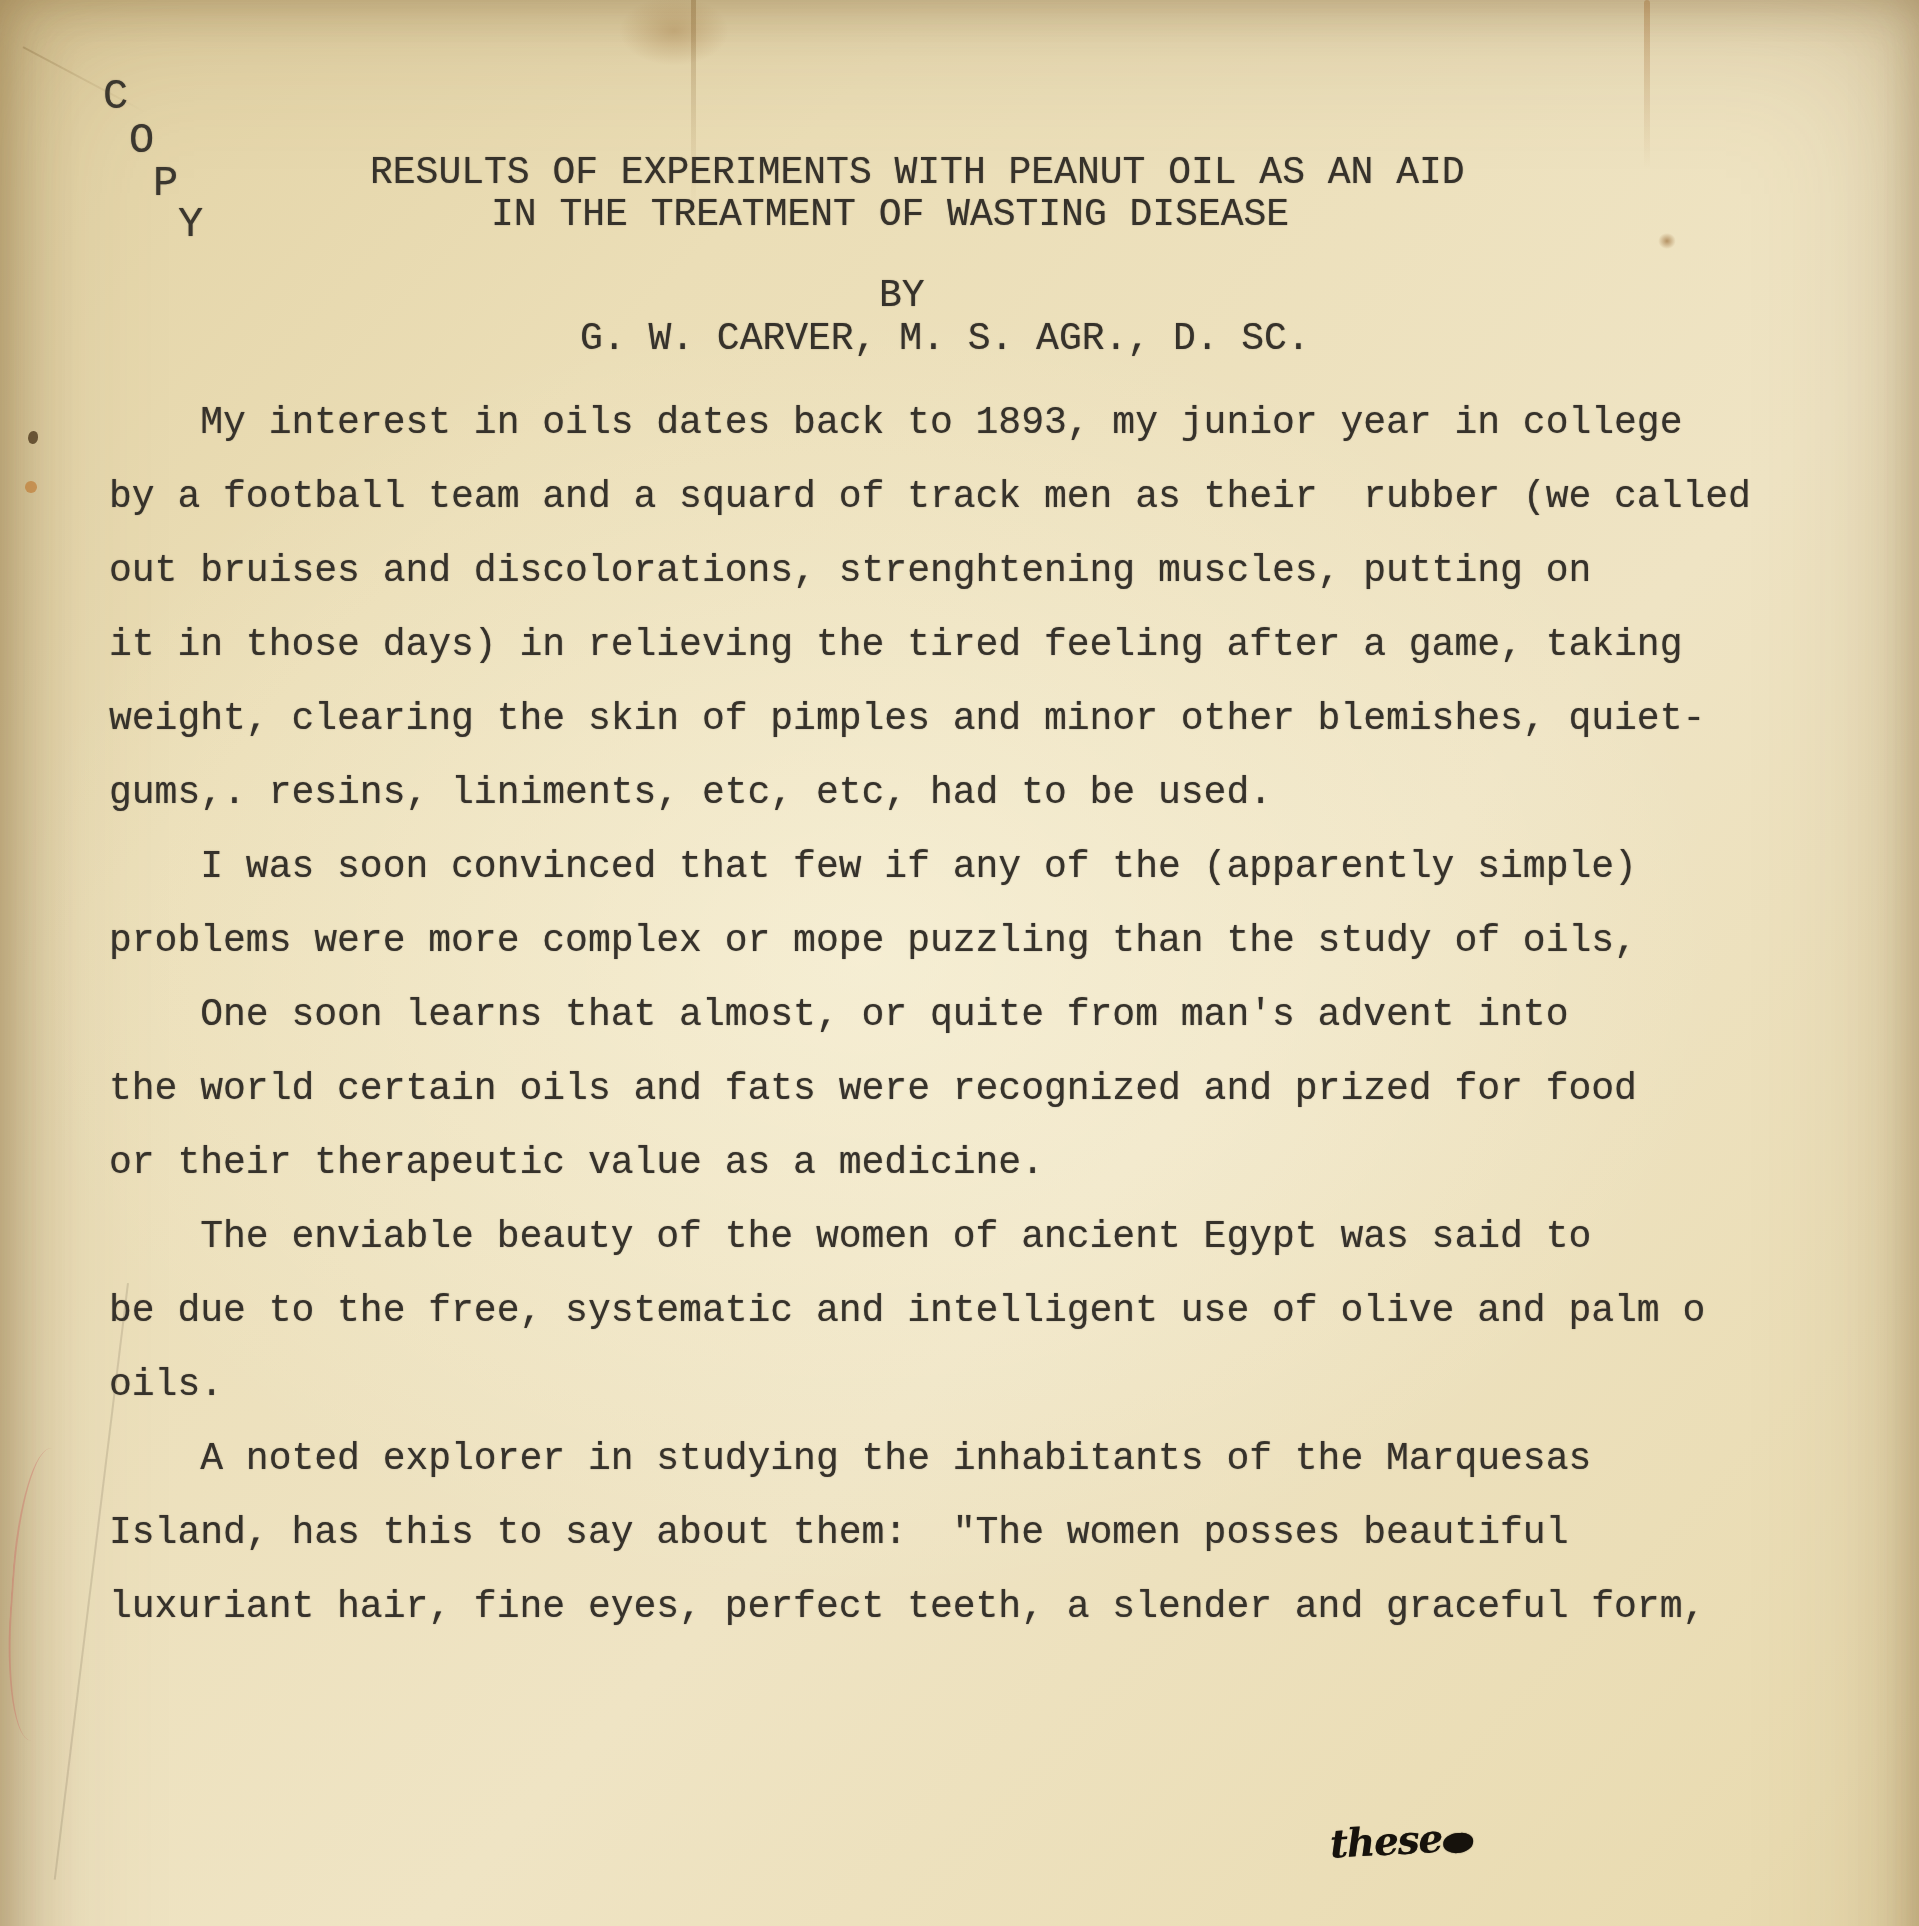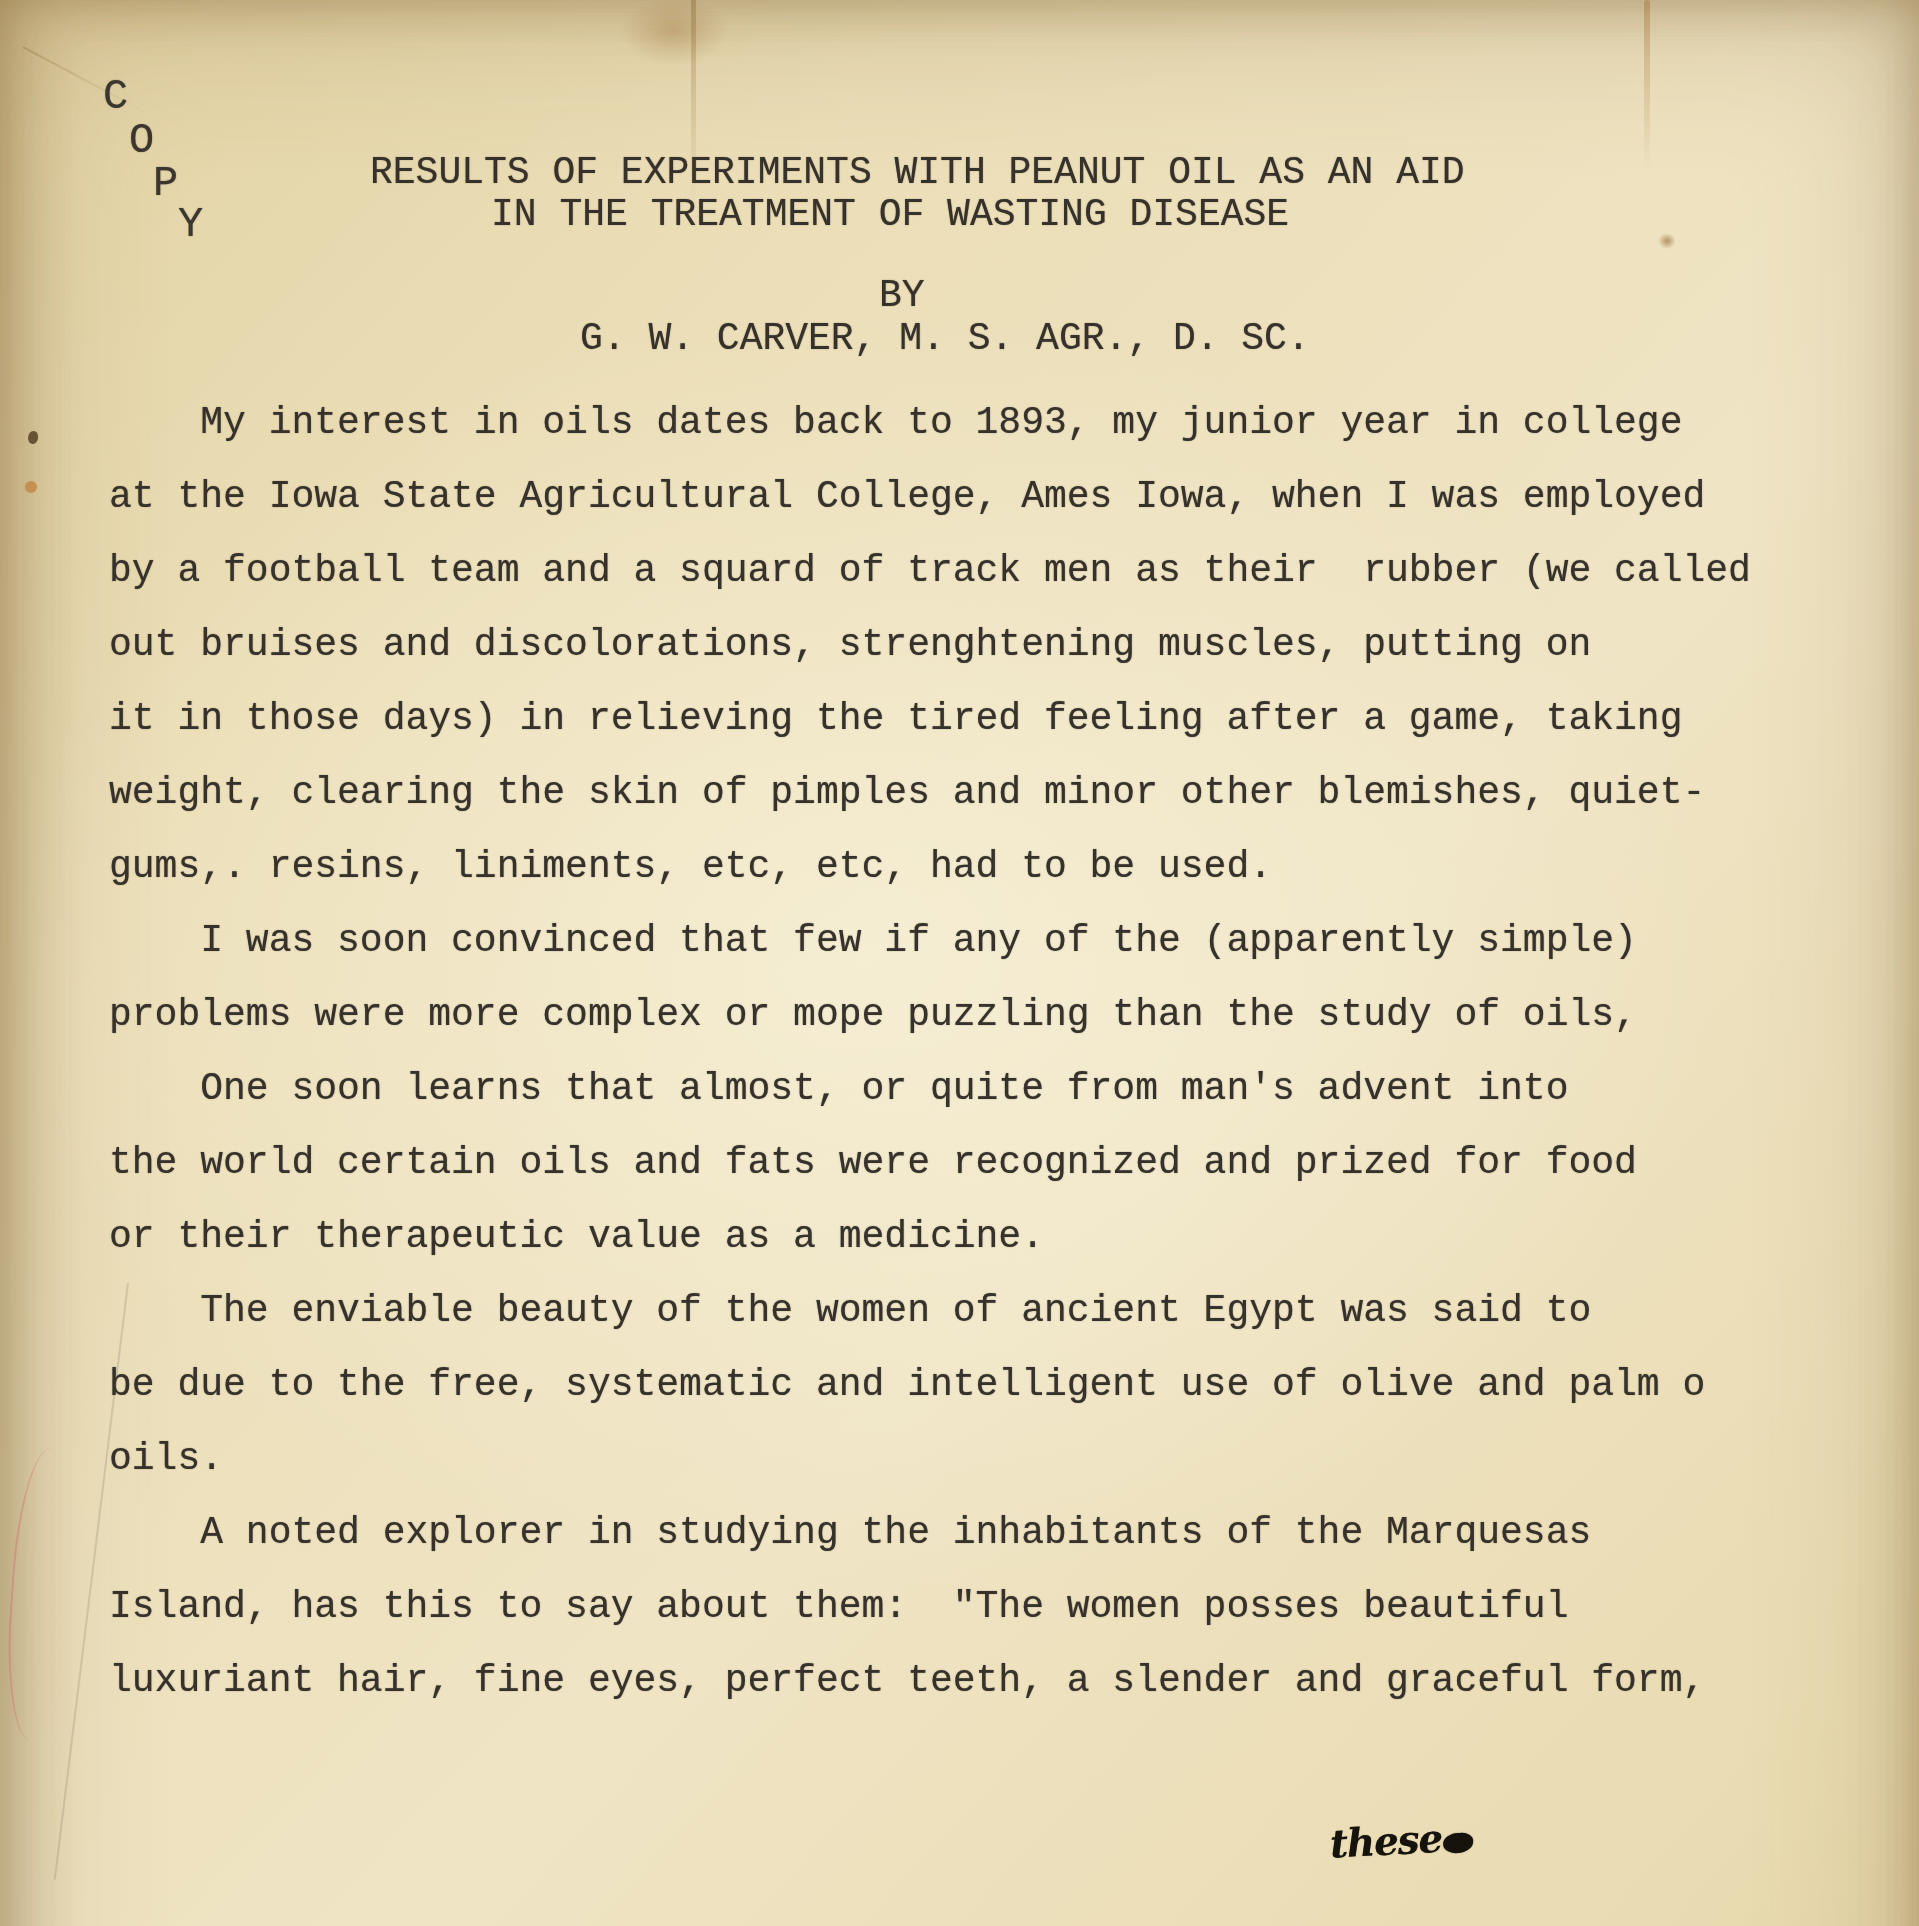--- a/index.html
+++ b/index.html
@@ -83,21 +83,20 @@
     <span class="stamp-letter" style="left:178px;top:204px;">Y</span>
   </div>
 
   <div class="title-line typed" style="left:358px;top:151px;margin-left:12px;">RESULTS OF EXPERIMENTS WITH PEANUT OIL AS AN AID</div>
   <div class="title-line typed" style="left:466px;top:193px;margin-left:25px;">IN THE TREATMENT OF WASTING DISEASE</div>
   <div class="byline typed" style="left:879px;top:274px;text-align:right;">BY</div>
   <div class="byline typed" style="left:580px;top:317px;">G. W. CARVER, M. S. AGR., D. SC.</div>
 
   <div class="typed-lines" style="top:386px;">
       <div class="typed-line">    My interest in oils dates back to 1893, my junior year in college</div>
-      <div class="typed-line">at the Iowa State Agricultural College, Ames Iowa, when I was employed</div>
       <div class="typed-line">by a football team and a squard of track men as their  rubber (we called</div>
       <div class="typed-line">out bruises and discolorations, strenghtening muscles, putting on</div>
       <div class="typed-line">it in those days) in relieving the tired feeling after a game, taking</div>
       <div class="typed-line">weight, clearing the skin of pimples and minor other blemishes, quiet-</div>
       <div class="typed-line">gums,. resins, liniments, etc, etc, had to be used.</div>
       <div class="typed-line">    I was soon convinced that few if any of the (apparently simple)</div>
       <div class="typed-line">problems were more complex or mope puzzling than the study of oils,</div>
       <div class="typed-line">    One soon learns that almost, or quite from man's advent into</div>
       <div class="typed-line">the world certain oils and fats were recognized and prized for food</div>
       <div class="typed-line">or their therapeutic value as a medicine.</div>

